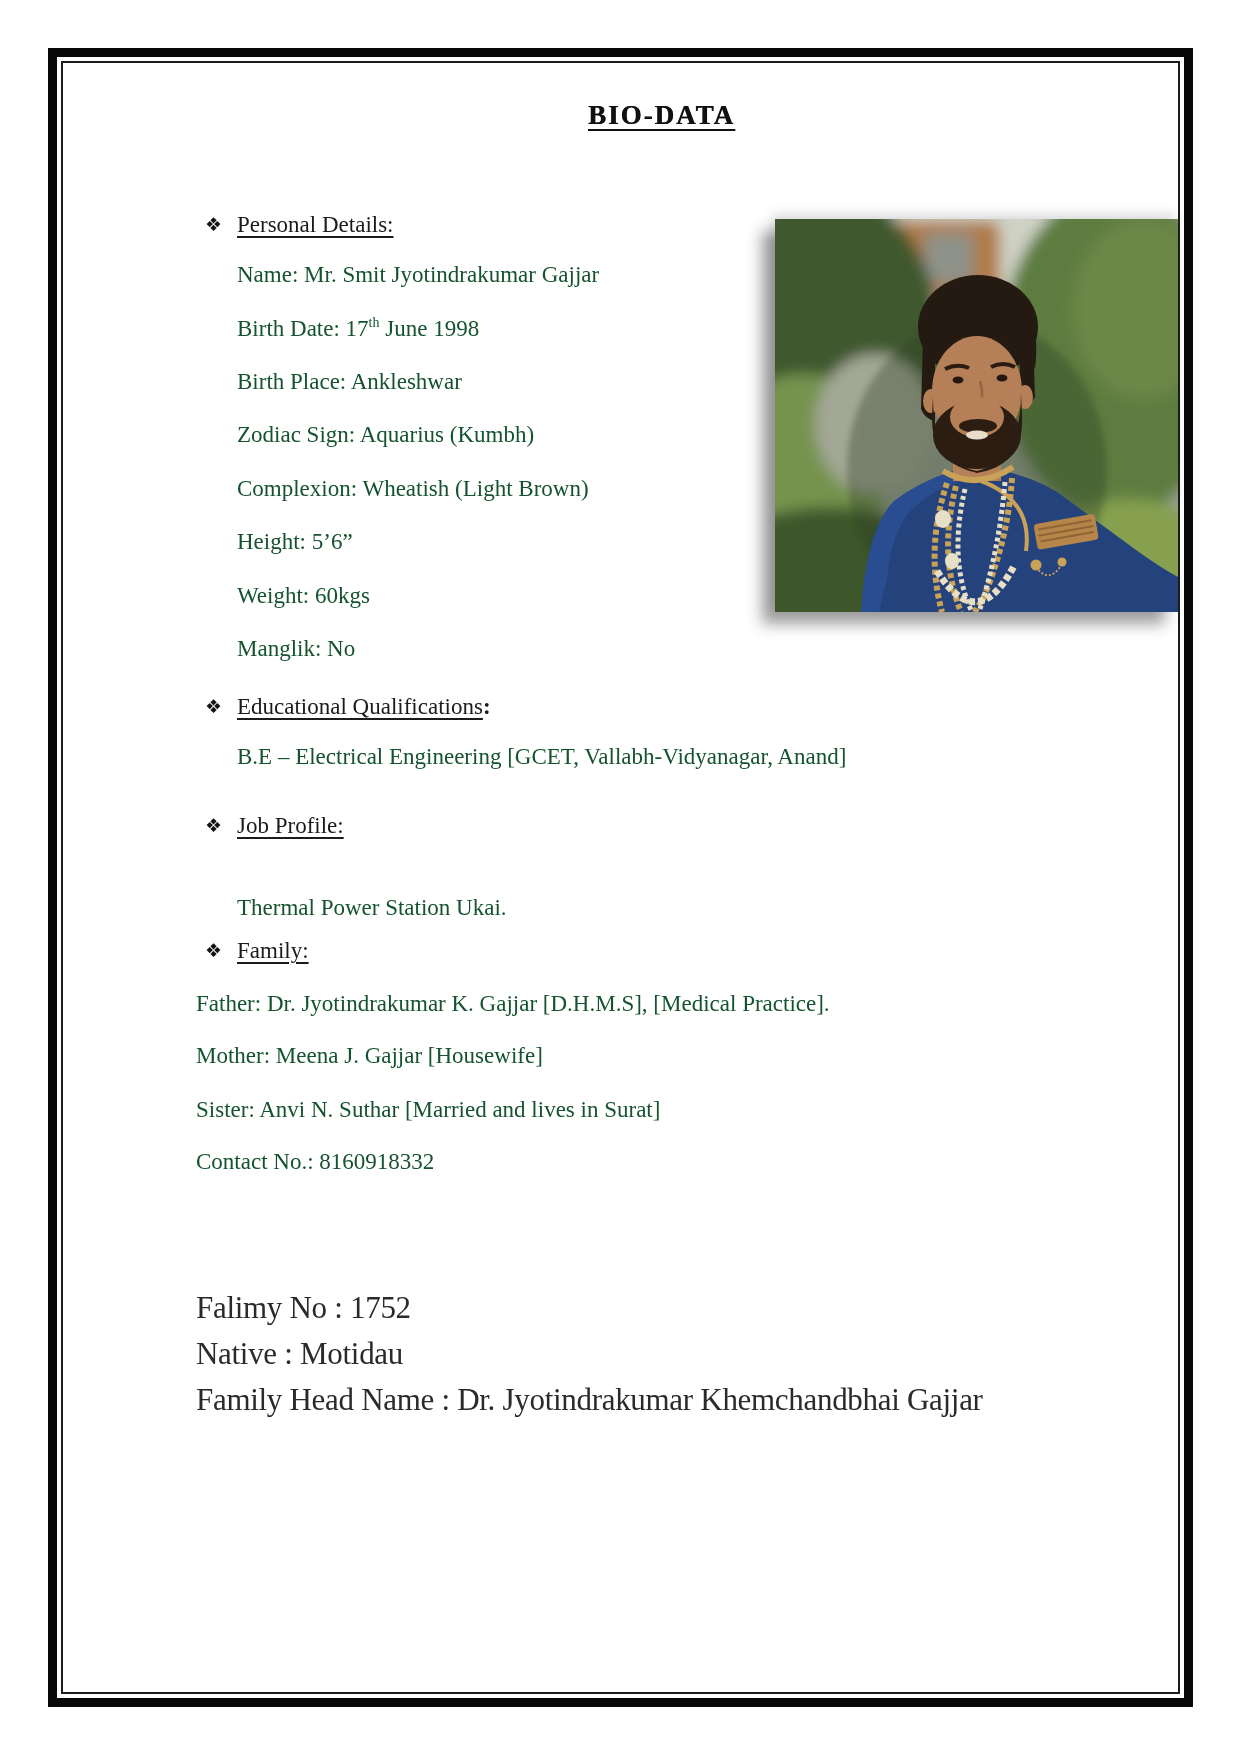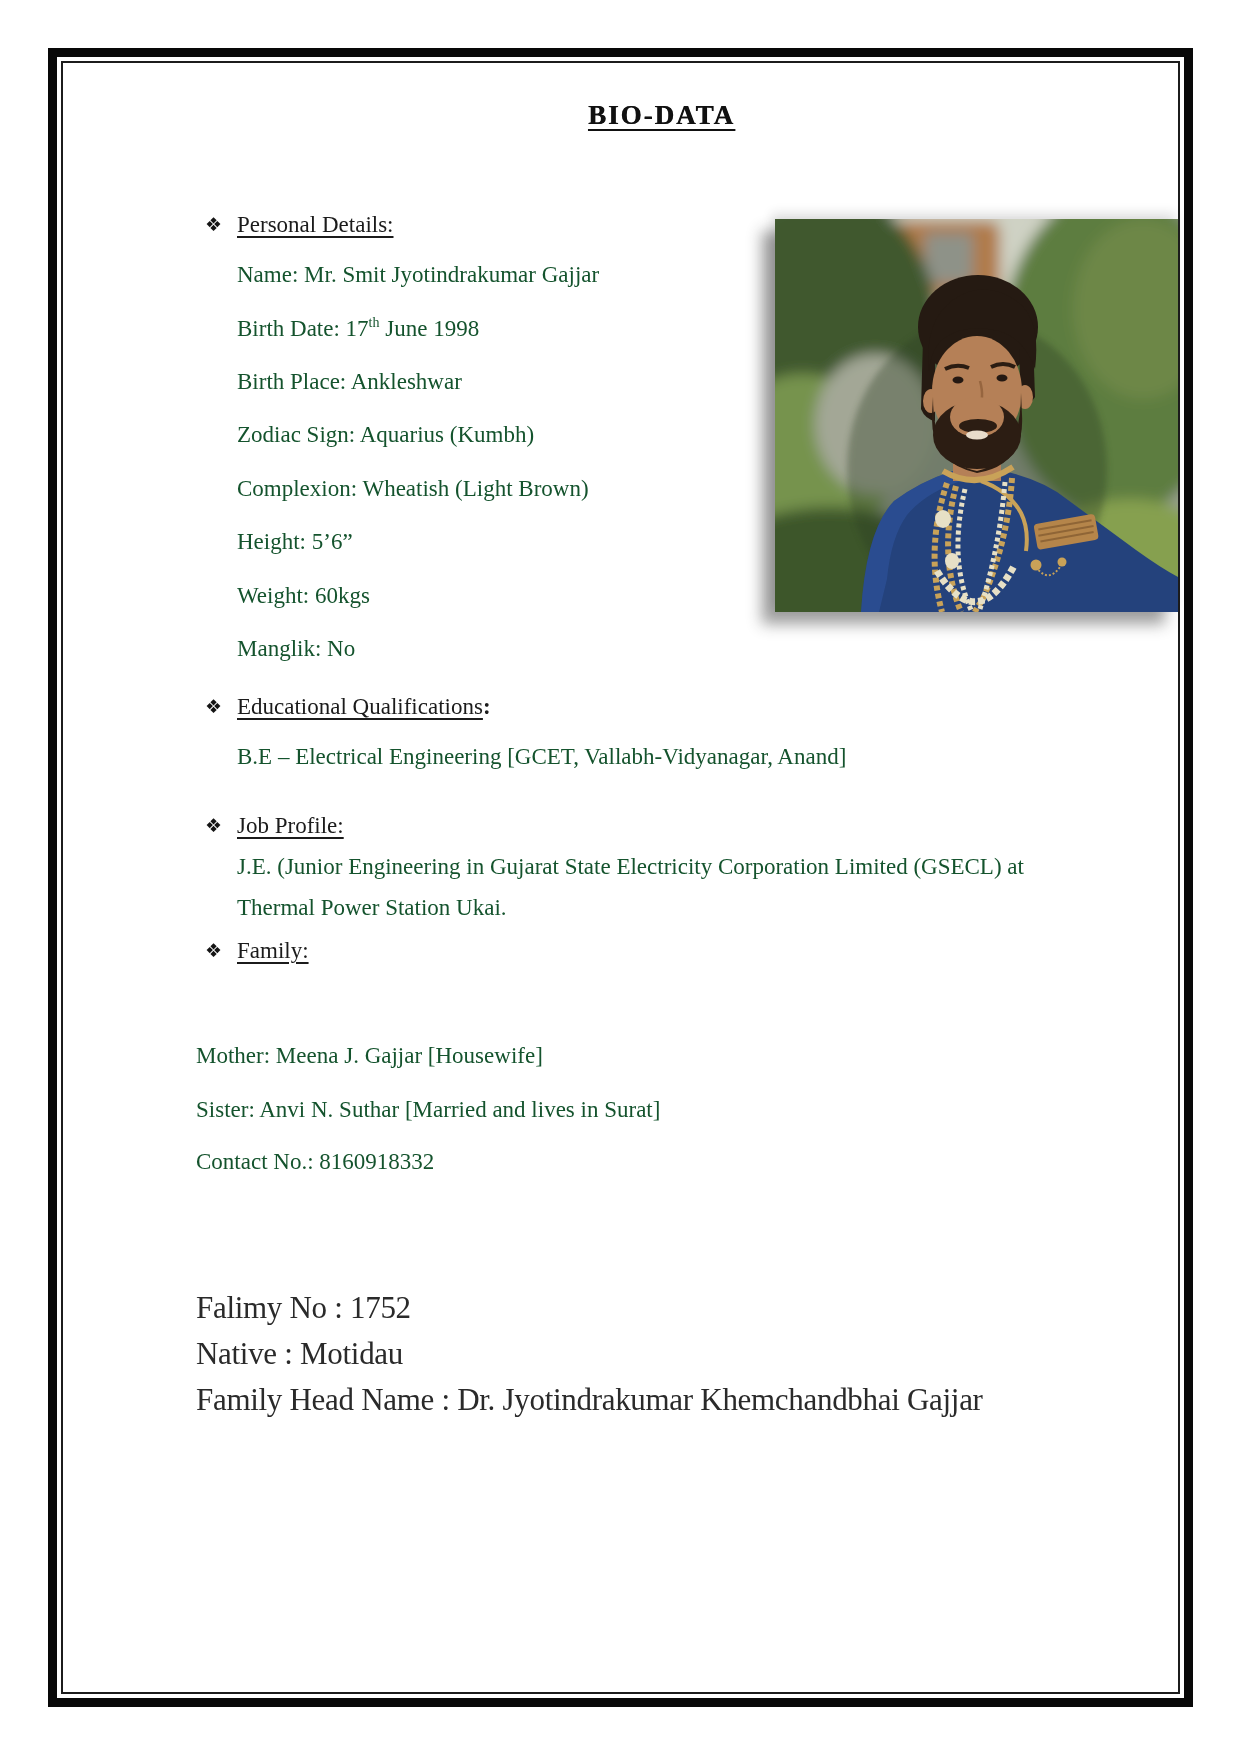--- a/index.html
+++ b/index.html
@@ -71,26 +71,26 @@
   <div class="line indent" style="top:636px">Manglik: No</div>
 
   <div class="head-row" style="top:694px">
     <span class="bullet">❖</span><span class="head-text">Educational Qualifications</span><span class="head-suffix">:</span>
   </div>
   <div class="line indent" style="top:744px">B.E – Electrical Engineering [GCET, Vallabh-Vidyanagar, Anand]</div>
 
   <div class="head-row" style="top:813px">
     <span class="bullet">❖</span><span class="head-text">Job Profile:</span>
   </div>
-  <div class="line indent" style="top:854px">J.E. (Junior Engineering in Gujarat State Electricity Corporation Limited (GSECL) at</div>
   <div class="line indent" style="top:895px">Thermal Power Station Ukai.</div>
 
   <div class="head-row" style="top:938px">
     <span class="bullet">❖</span><span class="head-text">Family:</span>
   </div>
+  <div class="line margin" style="top:991px">Father: Dr. Jyotindrakumar K. Gajjar [D.H.M.S], [Medical Practice].</div>
   <div class="line margin" style="top:1097px">Sister: Anvi N. Suthar [Married and lives in Surat]</div>
   <div class="line margin" style="top:1043px">Mother: Meena J. Gajjar [Housewife]</div>
   <div class="line margin" style="top:1149px">Contact No.: 8160918332</div>
 
   <div class="footer-line" style="top:1290px">Falimy No : 1752</div>
   <div class="footer-line" style="top:1336px">Native : Motidau</div>
   <div class="footer-line" style="top:1382px">Family Head Name : Dr. Jyotindrakumar Khemchandbhai Gajjar</div>
 
   <div class="photo" role="img" aria-label="Portrait of a young man with dark hair and beard wearing a royal blue kurta with gold trim collar, layered gold and pearl necklace and a gold pocket square, standing in a green garden">
     <svg viewBox="0 0 403 393" preserveAspectRatio="none">

